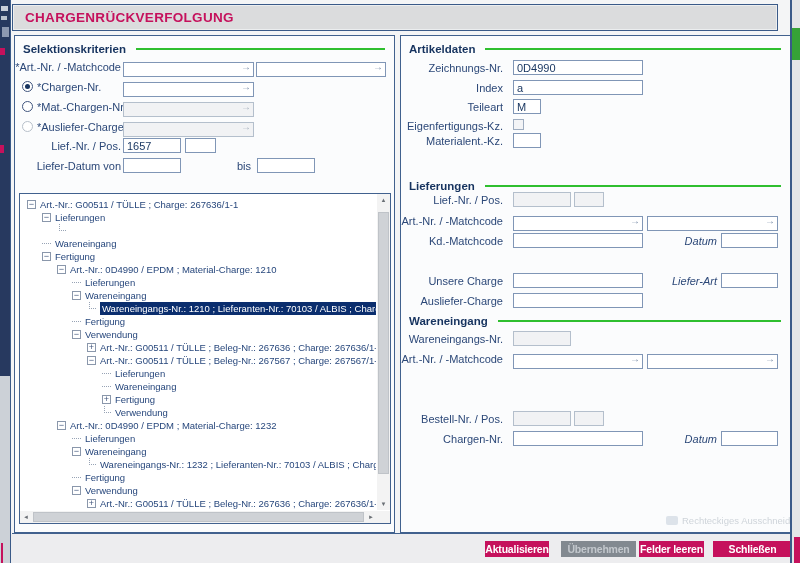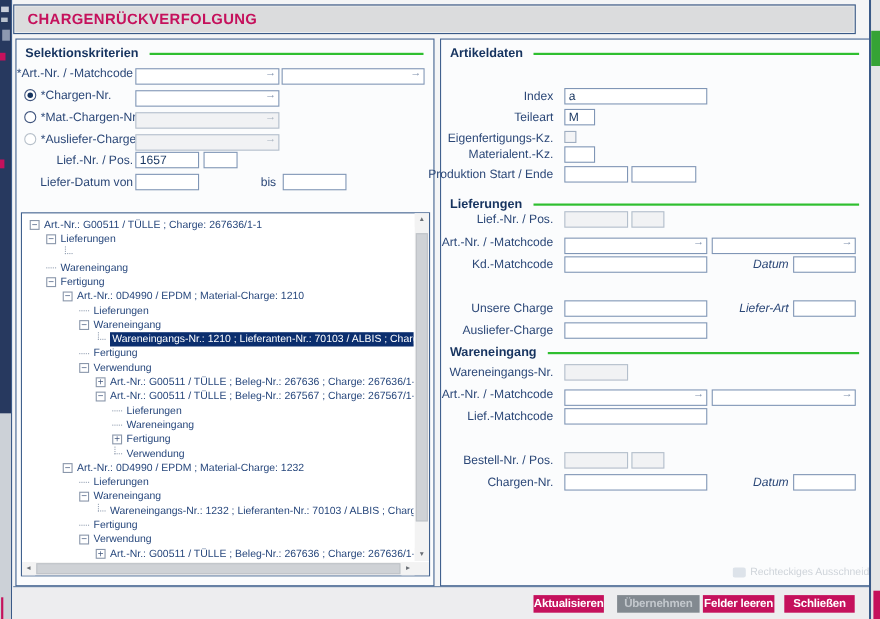--- a/index.html
+++ b/index.html
@@ -108,21 +108,21 @@
             border:1px solid #bfc3c8; }
   .hthumb { position:absolute; top:1px; bottom:1px; left:13px; right:13px; background:#cfd2d6;
             border:1px solid #bfc3c8; }
 
   
   .btn { position:absolute; top:7px; height:16px; background:#c5115c; border:none; color:#fff;
          font-family:"Liberation Sans", sans-serif; font-size:10.5px; font-weight:bold;
          letter-spacing:-0.2px; text-align:center; padding:0; cursor:pointer; }
   .btn.disabled { background:#828990; color:#c3c8cd; }
   .b1 { left:474px; width:64px; } .b2 { left:550px; width:75px; }
-  .b3 { left:628px; width:65px; } .b4 { left:702px; width:64px; }
+  .b3 { left:628px; width:65px; } .b4 { left:702px; width:79px; }
 
   
   .wm { position:absolute; left:666px; top:513px; width:124px; height:15px; overflow:hidden; z-index:6;
         display:flex; align-items:center; opacity:.45; }
   .wm-ico { width:12px; height:9px; background:#b9c6d4; border-radius:2px; margin-right:4px; flex:none; }
   .wm-txt { font-size:9.5px; color:#98a3af; white-space:nowrap; }
 </style>
 </head>
 <body>
 
@@ -317,40 +317,39 @@
       <div class="sbc"></div>
     </div>
   </div>
 
   <div class="panel rp">
 
     <div class="sec" style="top:6px;">
       <b>Artikeldaten</b>
       <span class="gl"></span>
     </div>
+    <div class="row" style="top:24px;">
+      <span class="lbl">Zeichnungs-Nr.</span>
+      <input class="f g1" readonly="" value="0D4990" style="">
+    </div>
     <div class="row" style="top:63px;">
       <span class="lbl">Teileart</span>
       <input class="f gt" readonly="" value="M" style="">
     </div>
     <div class="row" style="top:44px;">
       <span class="lbl">Index</span>
       <input class="f g1" readonly="" value="a" style="">
     </div>
     <div class="row" style="top:82px;">
       <span class="lbl">Eigenfertigungs-Kz.</span>
       <span class="cb"></span>
     </div>
     <div class="row" style="top:97px;">
       <span class="lbl">Materialent.-Kz.</span>
       <input class="f gt" readonly="" style="">
-    </div>
-    <div class="row" style="top:115px;">
-      <span class="lbl">Produktion Start / Ende</span>
-      <input class="f gs" readonly="" style="">
-      <input class="f gp2" readonly="" style="">
     </div>
 
     <div class="sec" style="top:143px;">
       <b>Lieferungen</b>
       <span class="gl"></span>
     </div>
     <div class="row" style="top:156px;">
       <span class="lbl">Lief.-Nr. / Pos.</span>
       <input class="f gs dis" readonly="" style="">
       <input class="f gs2 dis" readonly="" style="">
@@ -394,24 +393,20 @@
     <div class="row" style="top:315px;">
       <span class="lbl">Art.-Nr. / -Matchcode</span>
       <span class="fwrap gw1">
         <input readonly="" style="">
         <i class="arr">→</i>
       </span>
       <span class="fwrap gw2">
         <input readonly="" style="">
         <i class="arr">→</i>
       </span>
-    </div>
-    <div class="row" style="top:335px;">
-      <span class="lbl">Lief.-Matchcode</span>
-      <input class="f g1" readonly="" style="">
     </div>
     <div class="row" style="top:375px;">
       <span class="lbl">Bestell-Nr. / Pos.</span>
       <input class="f gs dis" readonly="" style="">
       <input class="f gs2 dis" readonly="" style="">
     </div>
     <div class="row" style="top:395px;">
       <span class="lbl">Chargen-Nr.</span>
       <input class="f g1" readonly="" style="">
       <span class="lblD">Datum</span>

